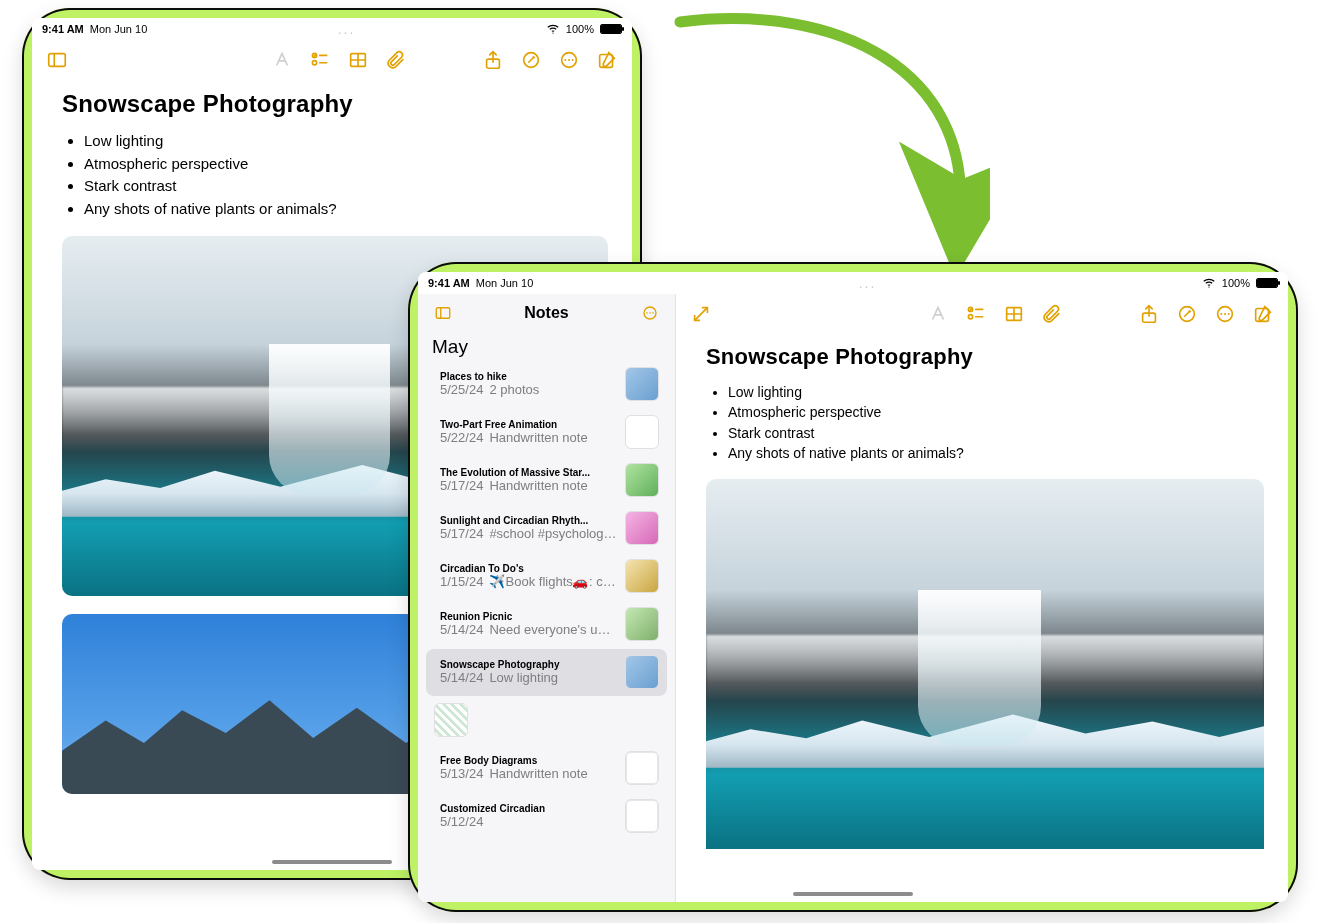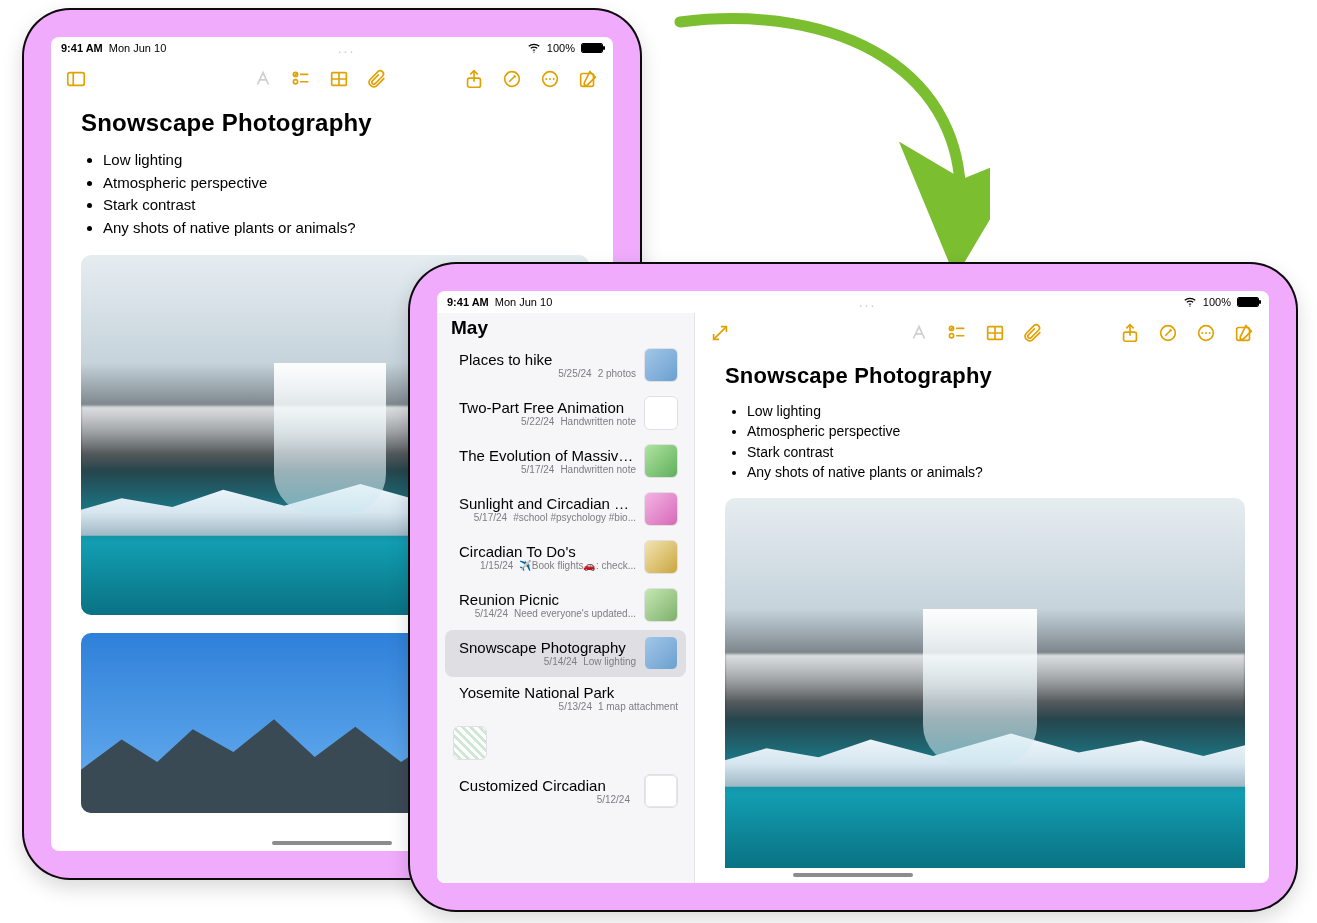--- a/index.html
+++ b/index.html
@@ -7,23 +7,23 @@
     margin: 0; padding: 0;
     width: 1317px; height: 923px;
     font-family: -apple-system, "Helvetica Neue", Helvetica, Arial, sans-serif;
     background: #fff;
   }
   .stage { position: relative; width: 1317px; height: 923px; }
 
   
   .device {
     position: absolute;
-    background: #f0abfc;
+    background: #bef264;
     border-radius: 48px;
-    padding: 29px;
+    padding: 10px;
     box-shadow: 0 0 0 2px #0b0b0b inset, 0 8px 20px rgba(0,0,0,.15);
   }
   .device .screen {
     width: 100%; height: 100%;
     background: #fff;
     border-radius: 8px;
     overflow: hidden;
     display: flex; flex-direction: column;
     position: relative;
   }
@@ -95,31 +95,31 @@
   .landscape .photo.waterfall { height: 370px; margin-bottom: 0; border-radius: 10px 10px 0 0; }
 
   
   .home-ind { position: absolute; left: 50%; bottom: 6px; width: 120px; height: 4px; margin-left: -60px; background: #000; opacity: .45; border-radius: 3px; }
 
   
   .land-body { display: flex; flex: 1; min-height: 0; }
   .sidebar { width: 258px; flex: 0 0 auto; display: flex; flex-direction: column; border-right: 1px solid #e3e3e5; background: #f6f6f8; }
   .sb-top { display: flex; align-items: center; gap: 4px; padding: 2px 8px; height: 38px; }
   .sb-top .title { flex: 1; text-align: center; font-weight: 600; font-size: 16px; }
-  .sb-section { padding: 4px 14px 2px; font-weight: 700; font-size: 19px; }
+  .sb-section { padding: 4px 14px 2px; font-weight: 400; font-size: 19px; }
   .sb-list { overflow-y: auto; flex: 1; padding: 0 8px; }
   .sb-item {
     display: flex; gap: 8px; align-items: center;
     padding: 6px 8px; border-radius: 8px; cursor: pointer;
     border-bottom: 1px solid rgba(0,0,0,0); margin: 1px 0;
   }
   .sb-item.sel { background: #dedee3; }
   .sb-item .txt { flex: 1; min-width: 0; margin-left: 6px; }
-  .sb-item .t1 { font-weight: 400; font-size: 15px; white-space: nowrap; overflow: hidden; text-overflow: ellipsis; }
-  .sb-item .t2 { font-size: 10px; color: #7d7d82; white-space: nowrap; overflow: hidden; text-overflow: ellipsis; text-align: right; }
+  .sb-item .t1 { font-weight: 700; font-size: 10px; white-space: nowrap; overflow: hidden; text-overflow: ellipsis; }
+  .sb-item .t2 { font-size: 13px; color: #7d7d82; white-space: nowrap; overflow: hidden; text-overflow: ellipsis; }
   .sb-item .t2 .d { margin-right: 6px; }
   .sb-item .thumb { width: 34px; height: 34px; border-radius: 6px; flex: 0 0 auto; 
     background: linear-gradient(135deg,#a3c6e8,#6aa0d0); border: 1px solid #e0e0e4; }
   .thumb.blank { background: #fff; }
   .thumb.green { background: linear-gradient(135deg,#b0e3a0,#5fb05c); }
   .thumb.pink  { background: linear-gradient(135deg,#f4b4e3,#d769b8); }
   .thumb.bike  { background: linear-gradient(135deg,#f3e4b0,#caa640); }
   .thumb.leaf  { background: linear-gradient(135deg,#c4e8b4,#7fb06a); }
   .thumb.sketch{ background: repeating-linear-gradient(45deg,#fff,#fff 3px,#cfe7d5 3px,#cfe7d5 6px); }
   .thumb.diagram{ background: linear-gradient(#fff,#fff); box-shadow: inset 0 0 0 1px #e6e6ea;}
@@ -268,20 +268,37 @@
           <span>100%</span>
           <span class="batt">
               <span class="fill" style="width:100%"></span>
             </span>
         </div>
       </div>
 
       <div class="land-body">
 
         <div class="sidebar">
+          <div class="sb-top">
+            <button class="ibtn small">
+              <svg viewBox="0 0 24 24" fill="none" stroke="currentColor" stroke-width="1.8">
+                  <rect x="3" y="5" width="18" height="14" rx="2"></rect>
+                  <line x1="9" y1="5" x2="9" y2="19"></line>
+                </svg>
+            </button>
+            <div class="title">Notes</div>
+            <button class="ibtn small">
+              <svg viewBox="0 0 24 24" fill="none" stroke="currentColor" stroke-width="1.8">
+                  <circle cx="12" cy="12" r="8"></circle>
+                  <circle cx="8" cy="12" r="1.1" fill="currentColor" stroke="none"></circle>
+                  <circle cx="12" cy="12" r="1.1" fill="currentColor" stroke="none"></circle>
+                  <circle cx="16" cy="12" r="1.1" fill="currentColor" stroke="none"></circle>
+                </svg>
+            </button>
+          </div>
           <div class="sb-section">May</div>
           <div class="sb-list" id="sb-list">
               <div class="sb-item">
                 <div class="txt">
                   <div class="t1">Places to hike</div>
                   <div class="t2"><span class="d">5/25/24</span><span>2 photos</span></div>
                 </div>
                 <div class="thumb"></div>
               </div>
               <div class="sb-item">
@@ -320,27 +337,28 @@
                 <div class="thumb leaf"></div>
               </div>
               <div class="sb-item sel">
                 <div class="txt">
                   <div class="t1">Snowscape Photography</div>
                   <div class="t2"><span class="d">5/14/24</span><span>Low lighting</span></div>
                 </div>
                 <div class="thumb"></div>
               </div>
               <div class="sb-item">
-                <div class="txt">
-                  <div class="t1">Yosemite National Park</div>
-                  <div class="t2"><span class="d">5/13/24</span><span>1 map attachment</span></div>
-                </div>
-              </div>
-              <div class="sb-item">
                 <div class="thumb sketch"></div>
+              </div>
+              <div class="sb-item">
+                <div class="txt">
+                  <div class="t1">Free Body Diagrams</div>
+                  <div class="t2"><span class="d">5/13/24</span><span>Handwritten note</span></div>
+                </div>
+                <div class="thumb diagram"></div>
               </div>
               <div class="sb-item">
                 <div class="txt">
                   <div class="t1">Customized Circadian</div>
                   <div class="t2"><span class="d">5/12/24</span><span></span></div>
                 </div>
                 <div class="thumb diagram"></div>
               </div>
             </div>
         </div>

